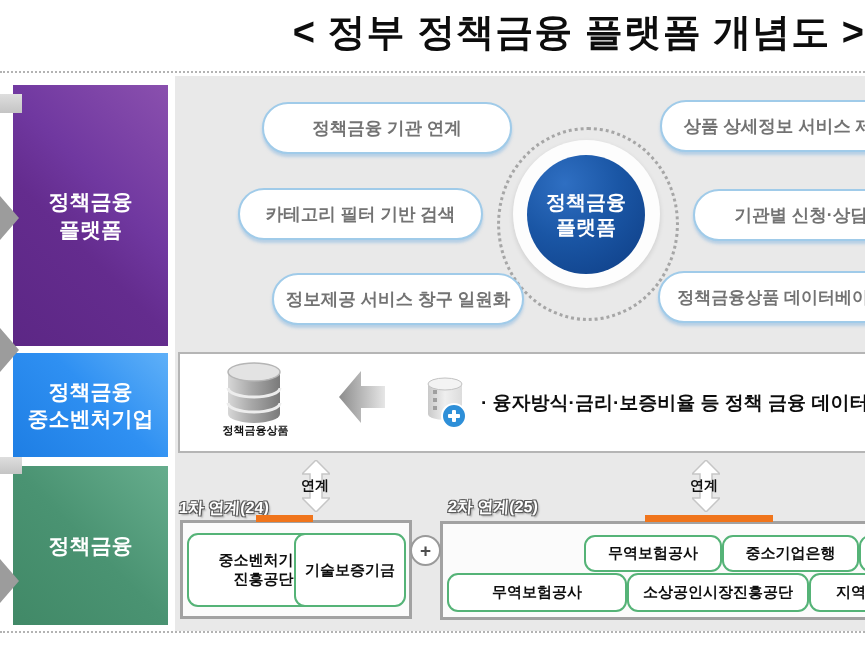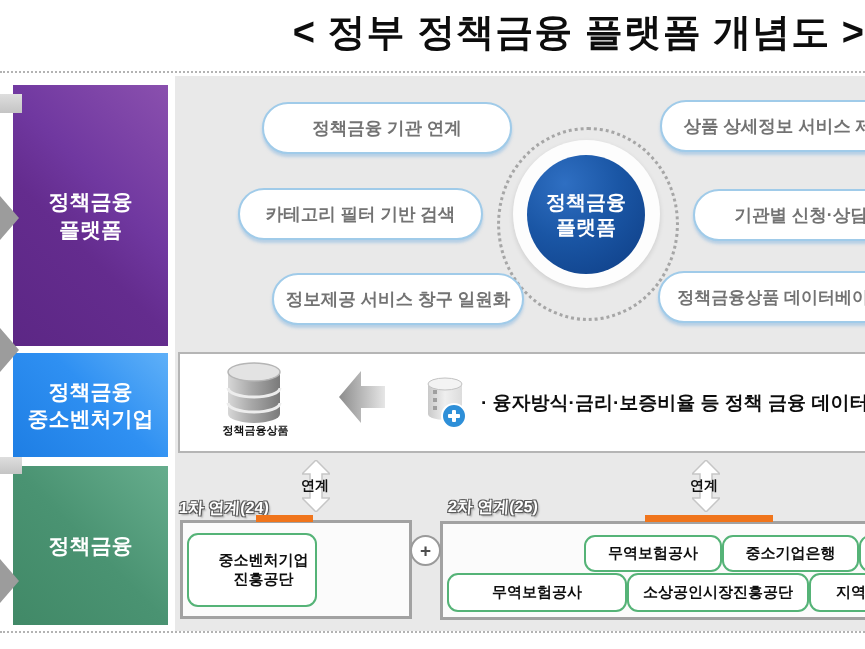--- a/index.html
+++ b/index.html
@@ -221,20 +221,21 @@
 
   <div class="abs orangebar ob1"></div>
   <div class="abs orangebar ob2"></div>
 
   <div class="abs greenbox g1a">
     <div style="white-space:normal">
       <span style="display:block">중소벤처기업</span>
       <span style="display:block">진흥공단</span>
     </div>
   </div>
+  <div class="abs greenbox g1b">기술보증기금</div>
 
   <div class="abs pluscircle">+</div>
 
   <div class="abs greenbox r1b">무역보험공사</div>
   <div class="abs greenbox r1c">중소기업은행</div>
   <div class="abs greenbox r1d"></div>
   <div class="abs greenbox r2a">무역보험공사</div>
   <div class="abs greenbox r2b">소상공인시장진흥공단</div>
   <div class="abs greenbox r2c">지역신용보증재단</div>
 

